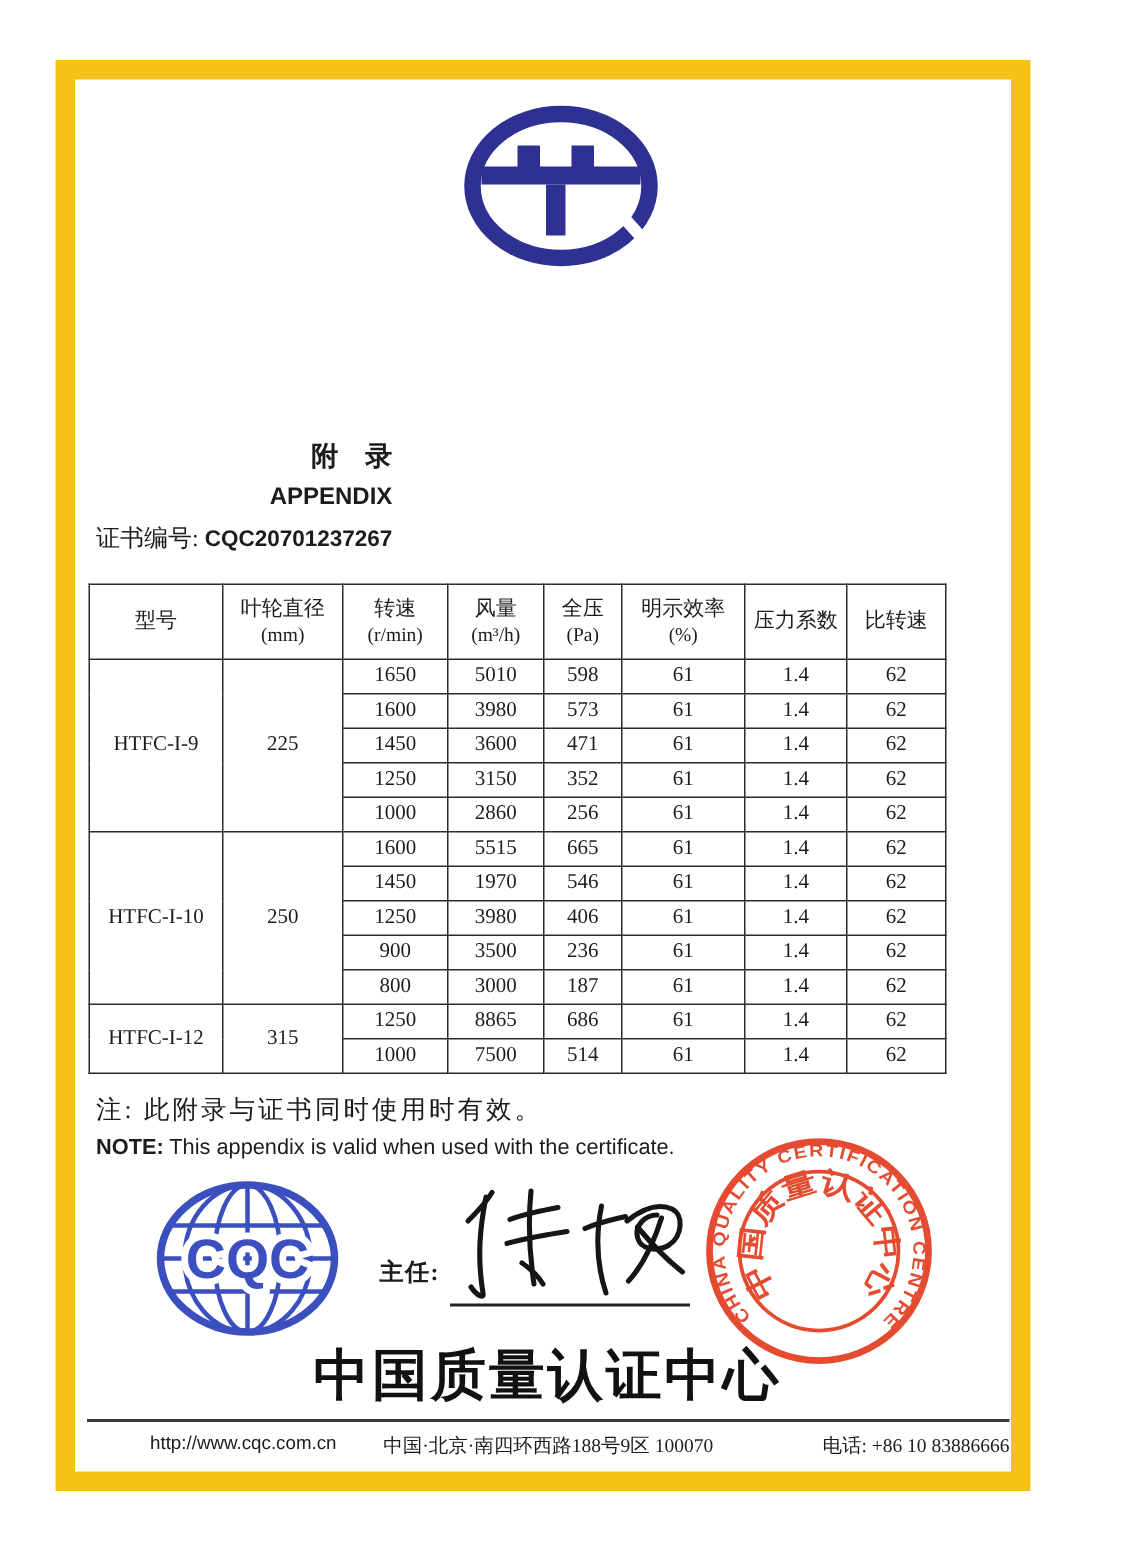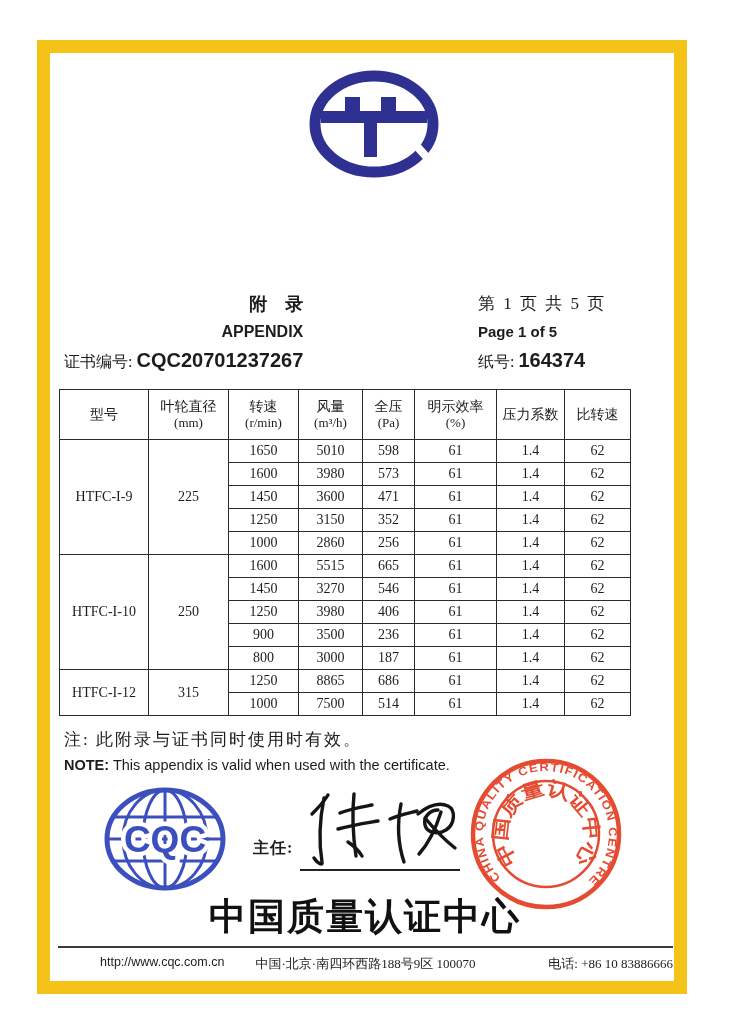--- a/index.html
+++ b/index.html
@@ -29,21 +29,21 @@
     font-family:"Liberation Sans","DejaVu Sans",sans-serif;
     font-weight:bold;font-size:35px;letter-spacing:5px;color:#111;
     white-space:nowrap;
   }
   
   .appx-left{position:absolute;left:64px;top:290px;line-height:28px;text-align:right;}
   .appx-right{position:absolute;left:478px;top:290px;line-height:28px;}
   .appx-cn{font-size:18px;font-weight:bold;white-space:pre;}
   .appx-en{font-family:"Liberation Sans","DejaVu Sans",sans-serif;font-weight:bold;font-size:16px;}
   .appx-no{font-size:16px;}
-  .appx-no b{font-family:"Liberation Sans","DejaVu Sans",sans-serif;font-size:20px;}
+  .appx-no b{font-family:"Liberation Sans","DejaVu Sans",sans-serif;font-size:15px;}
   .pg-cn{font-size:17px;letter-spacing:2px;}
   .pg-en{font-family:"Liberation Sans","DejaVu Sans",sans-serif;font-weight:bold;font-size:15px;}
   
   .spec-table{
     position:absolute;left:59px;top:389px;border-collapse:collapse;
     table-layout:fixed;font-size:14px;
   }
   .spec-table td,.spec-table th{
     border:1px solid #2b2b2b;text-align:center;vertical-align:middle;
     font-weight:normal;padding:0;line-height:1.25;
@@ -88,25 +88,20 @@
     <rect x="73" y="27" width="15" height="15" fill="#2e3192"></rect>
     <rect x="56" y="53" width="13" height="34" fill="#2e3192"></rect>
     <line x1="96" y1="62" x2="124" y2="93" stroke="#ffffff" stroke-width="8"></line>
   </svg>
 
 
   <div class="appx-left">
     <div class="appx-cn">附    录</div>
     <div class="appx-en">APPENDIX</div>
     <div class="appx-no"><span>证书编号: </span><b>CQC20701237267</b></div>
-  </div>
-  <div class="appx-right">
-    <div class="pg-cn">第 1 页 共 5 页</div>
-    <div class="pg-en">Page 1 of 5</div>
-    <div class="appx-no"><span>纸号: </span><b>164374</b></div>
   </div>
 
   <table class="spec-table" id="spec-table">
     <colgroup id="spec-cols">
         <col style="width: 89px;">
         <col style="width: 80px;">
         <col style="width: 70px;">
         <col style="width: 64px;">
         <col style="width: 52px;">
         <col style="width: 82px;">
@@ -173,21 +168,21 @@
           <td rowspan="5">250</td>
           <td>1600</td>
           <td>5515</td>
           <td>665</td>
           <td>61</td>
           <td>1.4</td>
           <td>62</td>
         </tr>
         <tr>
           <td>1450</td>
-          <td>3270</td>
+          <td>1970</td>
           <td>546</td>
           <td>61</td>
           <td>1.4</td>
           <td>62</td>
         </tr>
         <tr>
           <td>1250</td>
           <td>3980</td>
           <td>406</td>
           <td>61</td>

